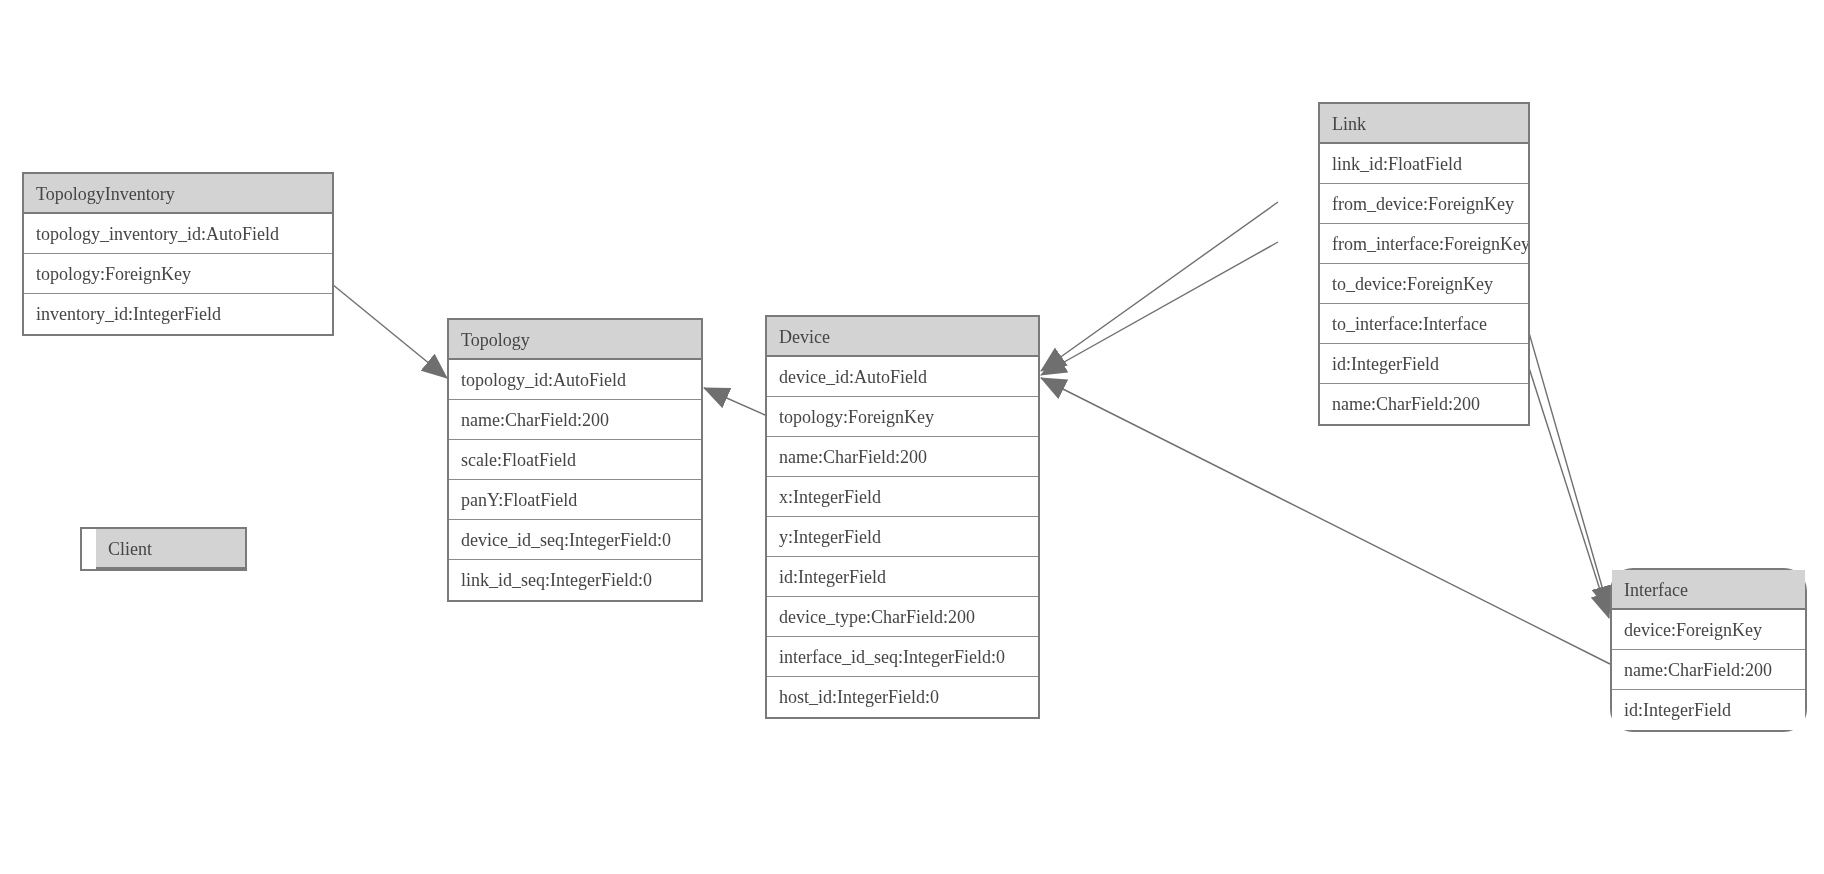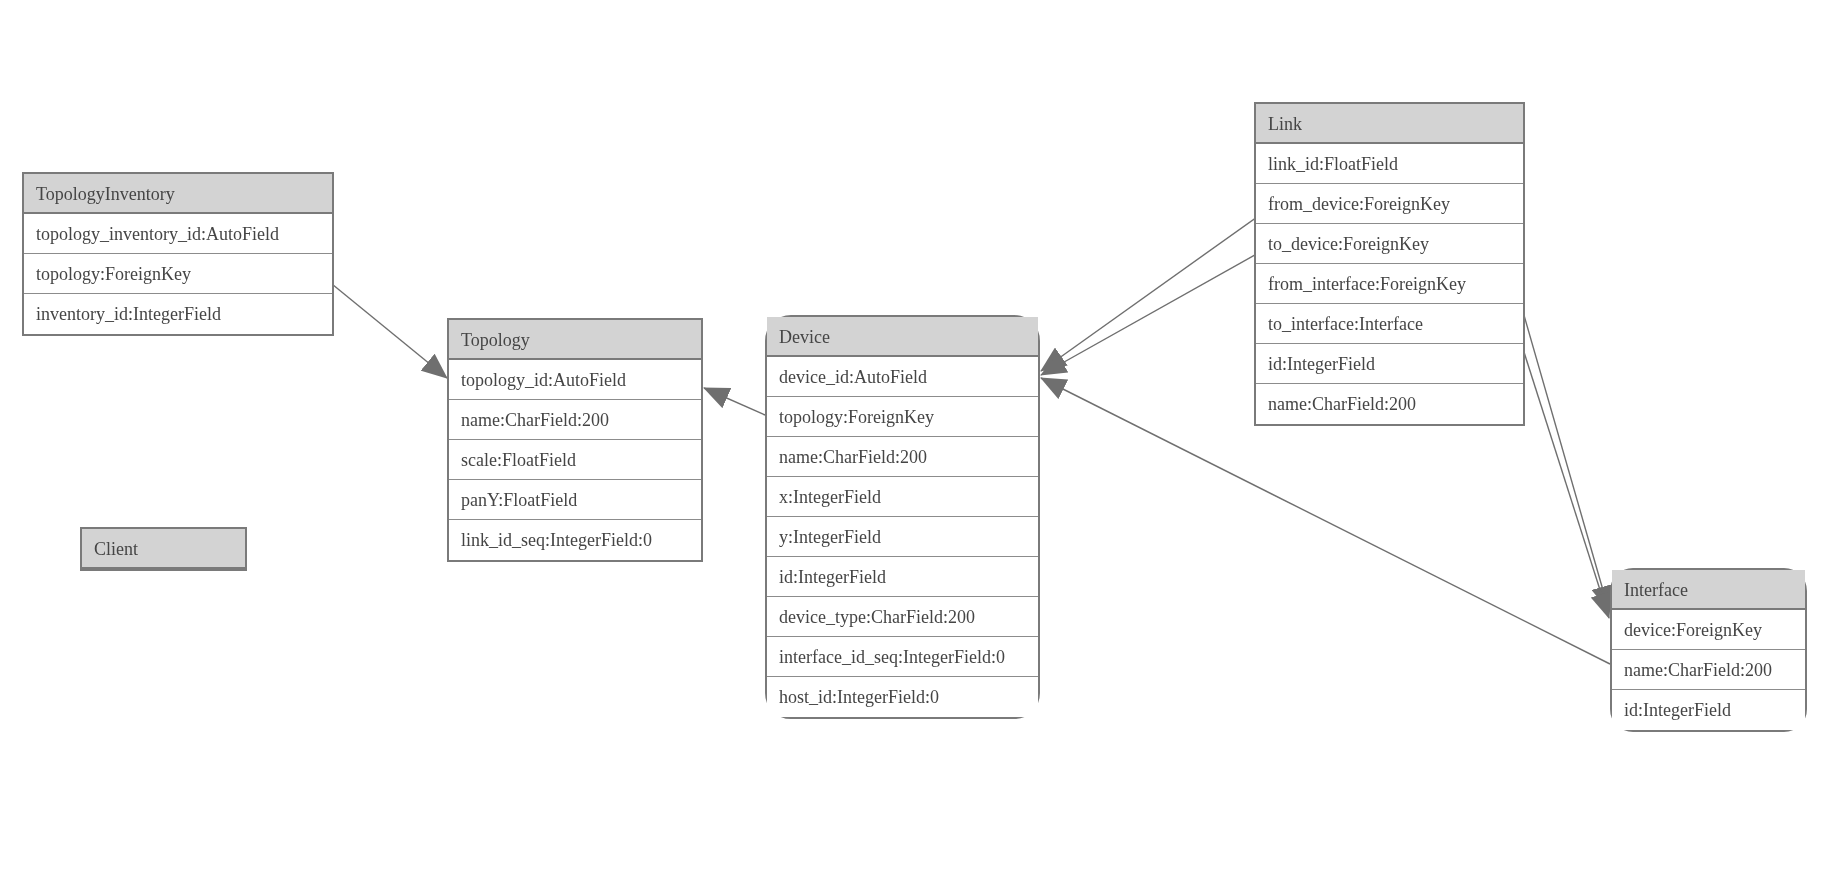--- a/index.html
+++ b/index.html
@@ -50,23 +50,23 @@
     white-space: nowrap;
     overflow: hidden;
     background: #ffffff;
   }
   .entity-row:last-child {
     border-bottom: none;
   }
   
   #ent-topology-inventory { left: 22px;   top: 172px; width: 312px; }
   #ent-topology           { left: 447px;  top: 318px; width: 256px; }
-  #ent-client             { left: 80px;   top: 527px; width: 167px; }
-  #ent-device             { left: 765px;  top: 315px; width: 275px; border-radius: 26px; }
-  #ent-link               { left: 1254px; top: 102px; width: 271px; }
+  #ent-client             { left: 80px;   top: 527px; width: 167px; padding-left: 14px; }
+  #ent-device             { left: 765px;  top: 315px; width: 275px; }
+  #ent-link               { left: 1318px; top: 102px; width: 212px; }
   #ent-interface          { left: 1610px; top: 568px; width: 197px; border-radius: 23px; }
 </style>
 </head>
 <body>
 
 <div id="canvas">
 
   <svg id="edges" width="1824" height="874" viewBox="0 0 1824 874">
     <defs>
       <marker id="arrow" viewBox="0 0 26 22" refX="25" refY="11" markerWidth="26" markerHeight="22" markerUnits="userSpaceOnUse" orient="auto">
@@ -90,20 +90,21 @@
     <div class="entity-row">topology:ForeignKey</div>
     <div class="entity-row">inventory_id:IntegerField</div>
   </div>
 
   <div class="entity" id="ent-topology">
     <div class="entity-title">Topology</div>
     <div class="entity-row">topology_id:AutoField</div>
     <div class="entity-row">name:CharField:200</div>
     <div class="entity-row">scale:FloatField</div>
     <div class="entity-row">panY:FloatField</div>
+    <div class="entity-row">device_id_seq:IntegerField:0</div>
     <div class="entity-row">link_id_seq:IntegerField:0</div>
   </div>
 
   <div class="entity" id="ent-client">
     <div class="entity-title">Client</div>
   </div>
 
   <div class="entity" id="ent-device">
     <div class="entity-title">Device</div>
     <div class="entity-row">device_id:AutoField</div>
@@ -114,22 +115,22 @@
     <div class="entity-row">id:IntegerField</div>
     <div class="entity-row">device_type:CharField:200</div>
     <div class="entity-row">interface_id_seq:IntegerField:0</div>
     <div class="entity-row">host_id:IntegerField:0</div>
   </div>
 
   <div class="entity" id="ent-link">
     <div class="entity-title">Link</div>
     <div class="entity-row">link_id:FloatField</div>
     <div class="entity-row">from_device:ForeignKey</div>
+    <div class="entity-row">from_interface:ForeignKey</div>
     <div class="entity-row">to_device:ForeignKey</div>
-    <div class="entity-row">from_interface:ForeignKey</div>
     <div class="entity-row">to_interface:Interface</div>
     <div class="entity-row">id:IntegerField</div>
     <div class="entity-row">name:CharField:200</div>
   </div>
 
   <div class="entity" id="ent-interface">
     <div class="entity-title">Interface</div>
     <div class="entity-row">device:ForeignKey</div>
     <div class="entity-row">name:CharField:200</div>
     <div class="entity-row">id:IntegerField</div>

